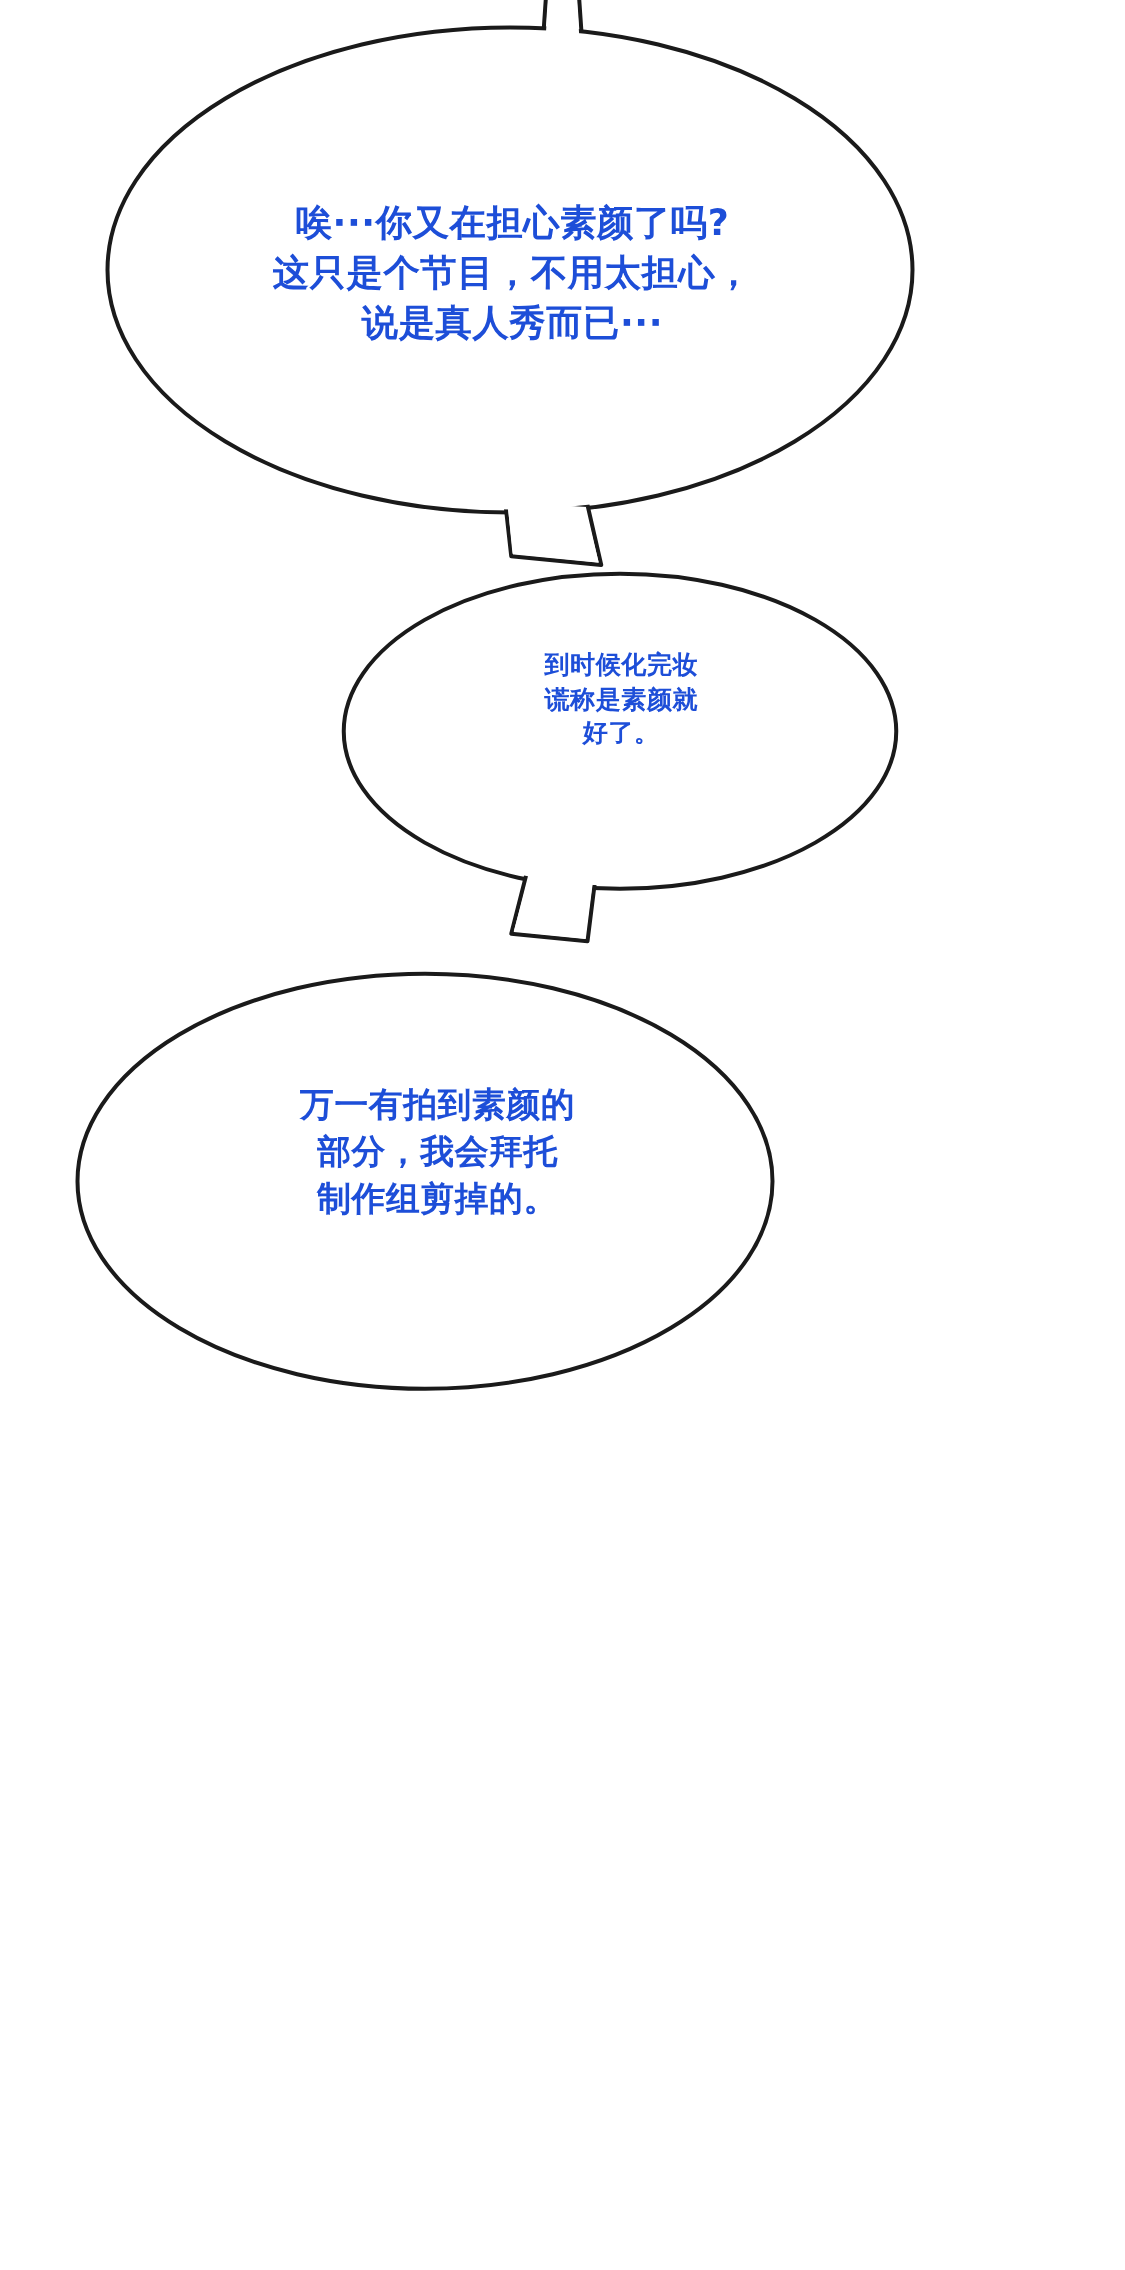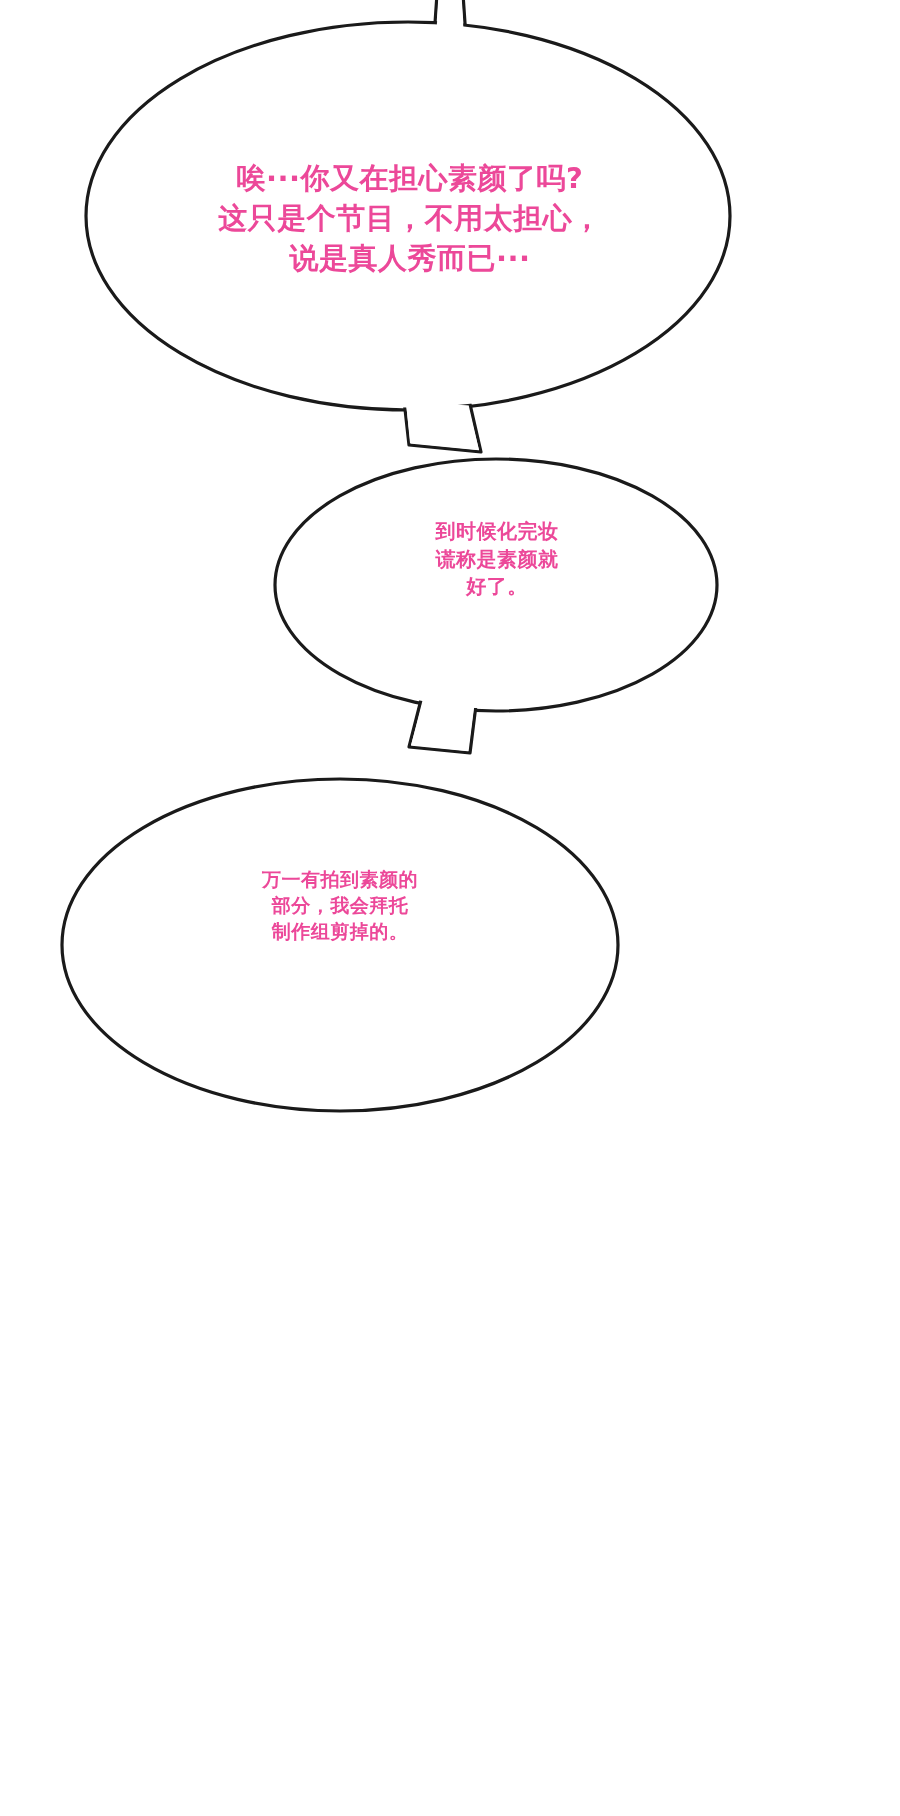--- a/index.html
+++ b/index.html
@@ -21,44 +21,44 @@
     position: absolute;
     top: 0;
     left: 0;
     width: 900px;
     height: 1816px;
     display: block;
   }
   .bubble-text {
     position: absolute;
     text-align: center;
-    color: #ec4899;
+    color: #1d4ed8;
     font-weight: bold;
     line-height: 1.38;
     white-space: pre-line;
     letter-spacing: 0.5px;
     user-select: text;
   }
   #bubble-1-text {
     left: 120px;
     top: 158px;
     width: 580px;
     font-size: 29px;
   }
   #bubble-2-text {
     left: 322px;
     top: 518px;
     width: 350px;
     font-size: 20px;
   }
   #bubble-3-text {
-    left: 150px;
+    left: 160px;
     top: 866px;
     width: 380px;
-    font-size: 19px;
+    font-size: 27px;
   }
 </style>
 </head>
 <body>
 
 <div id="panel">
 
   <svg id="art" viewBox="0 0 900 1816" xmlns="http://www.w3.org/2000/svg">
 
     <rect x="0" y="0" width="900" height="1816" fill="#ffffff"></rect>

